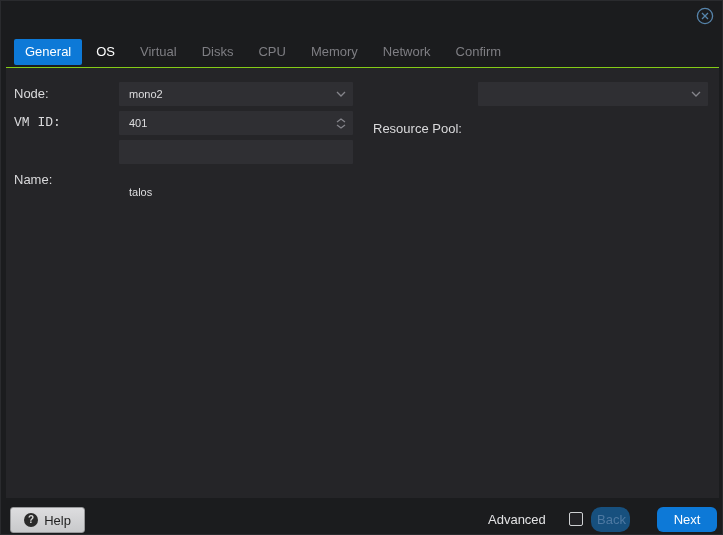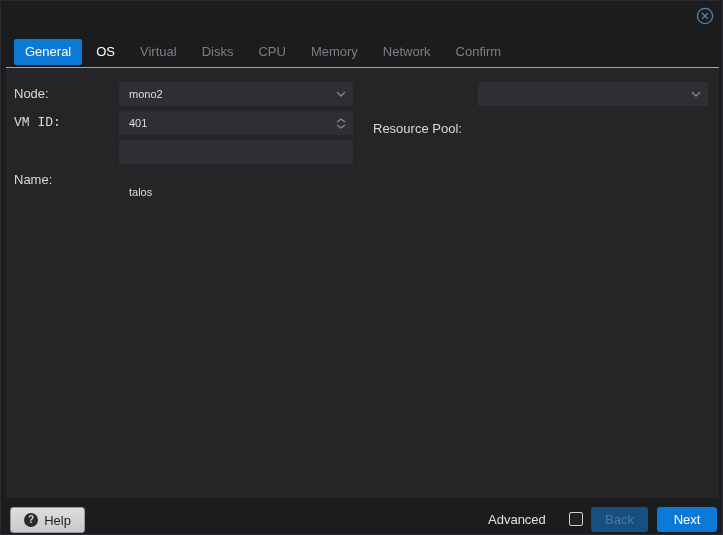--- a/index.html
+++ b/index.html
@@ -35,22 +35,22 @@
   .btn-help{position:absolute;left:9px;top:506px;width:75px;height:26px;box-sizing:border-box;
             background:linear-gradient(#dddddf,#c8c9cb);border:1px solid #97989a;border-radius:3px;
             display:flex;align-items:center;justify-content:center;gap:6px;color:#1f1f1f;cursor:pointer;}
   .qicon{width:14px;height:14px;border-radius:50%;background:#2a2a2a;color:#d9d9d9;
          font-size:10px;line-height:14px;text-align:center;font-weight:bold;}
   .advanced-label{position:absolute;left:487px;top:507px;height:24px;line-height:24px;color:#e2e2e4;}
   .advanced-box{position:absolute;left:568px;top:511px;width:14px;height:14px;box-sizing:border-box;
                 border:1px solid #cfd1d3;border-radius:2px;background:#232326;cursor:pointer;}
   .btn{position:absolute;top:506px;height:25px;border:none;border-radius:3px;
        font-family:"Liberation Sans",sans-serif;font-size:13px;cursor:pointer;}
-  .btn-back{left:590px;width:57px;background:#17507e;color:#4e79a2;}
-  .btn-next{left:656px;width:60px;background:#0d79d7;color:#ffffff;}
+  .btn-back{left:590px;width:39px;background:#17507e;color:#4e79a2;border-radius:10px;}
+  .btn-next{left:656px;width:60px;background:#0d79d7;color:#ffffff;border-radius:6px;}
 </style>
 </head>
 <body>
 
 <div class="window">
 
   <div class="titlebar">
     <div class="close-btn">
       <svg width="18" height="18" viewBox="0 0 18 18">
         <circle cx="9" cy="9" r="7.6" fill="none" stroke="currentColor" stroke-width="1.3"></circle>

